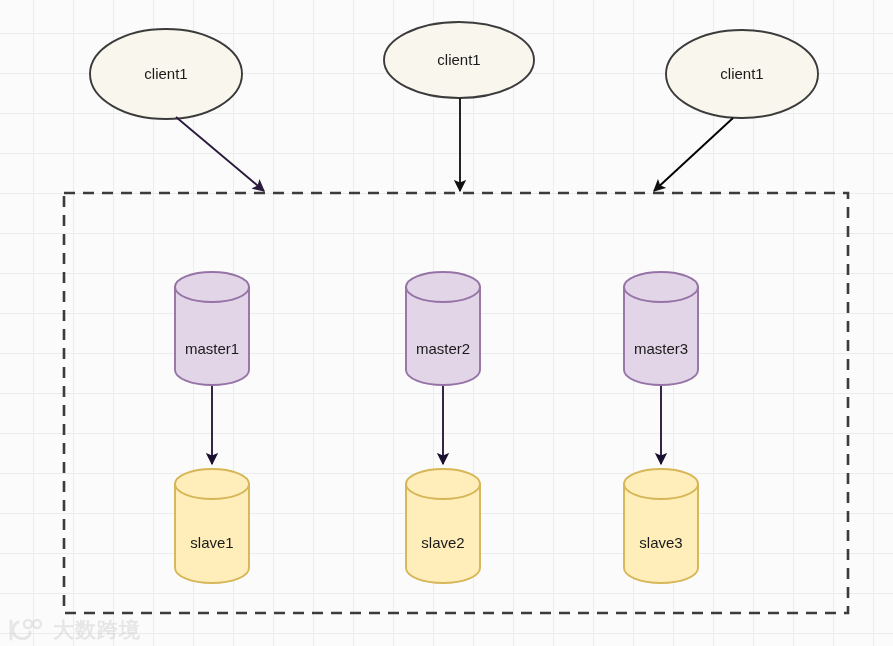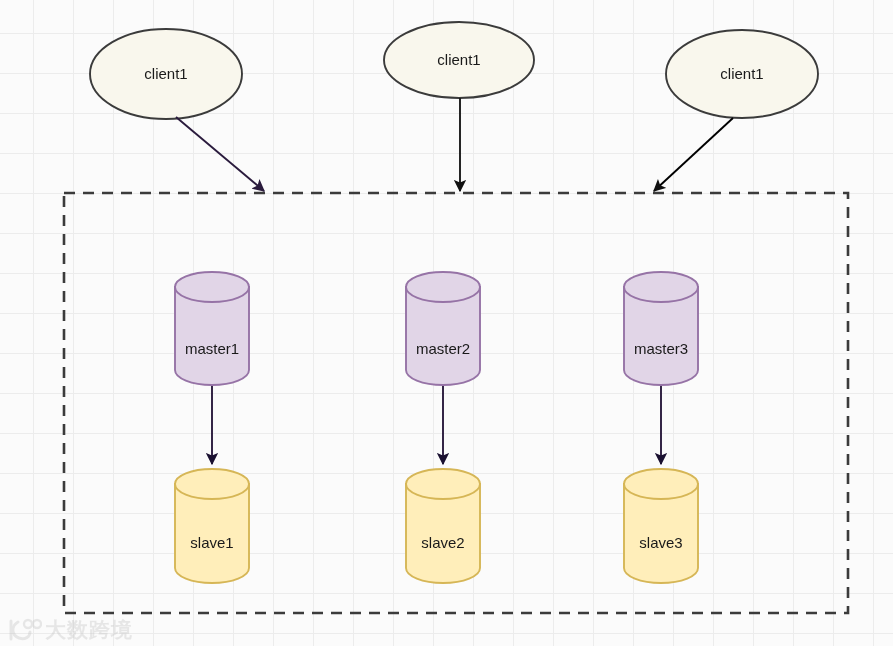--- a/index.html
+++ b/index.html
@@ -34,21 +34,21 @@
     text-anchor: middle;
     dominant-baseline: middle;
     pointer-events: none;
   }
   .watermark {
     position: absolute;
     left: 8px;
     bottom: 4px;
     display: flex;
     align-items: center;
-    gap: 3px;
+    gap: 11px;
     opacity: 0.30;
     pointer-events: none;
   }
   .wm-text {
     font-family: "DejaVu Sans", sans-serif;
     font-size: 21px;
     font-weight: bold;
     color: #b9b9b9;
     letter-spacing: 1px;
     line-height: 1;

